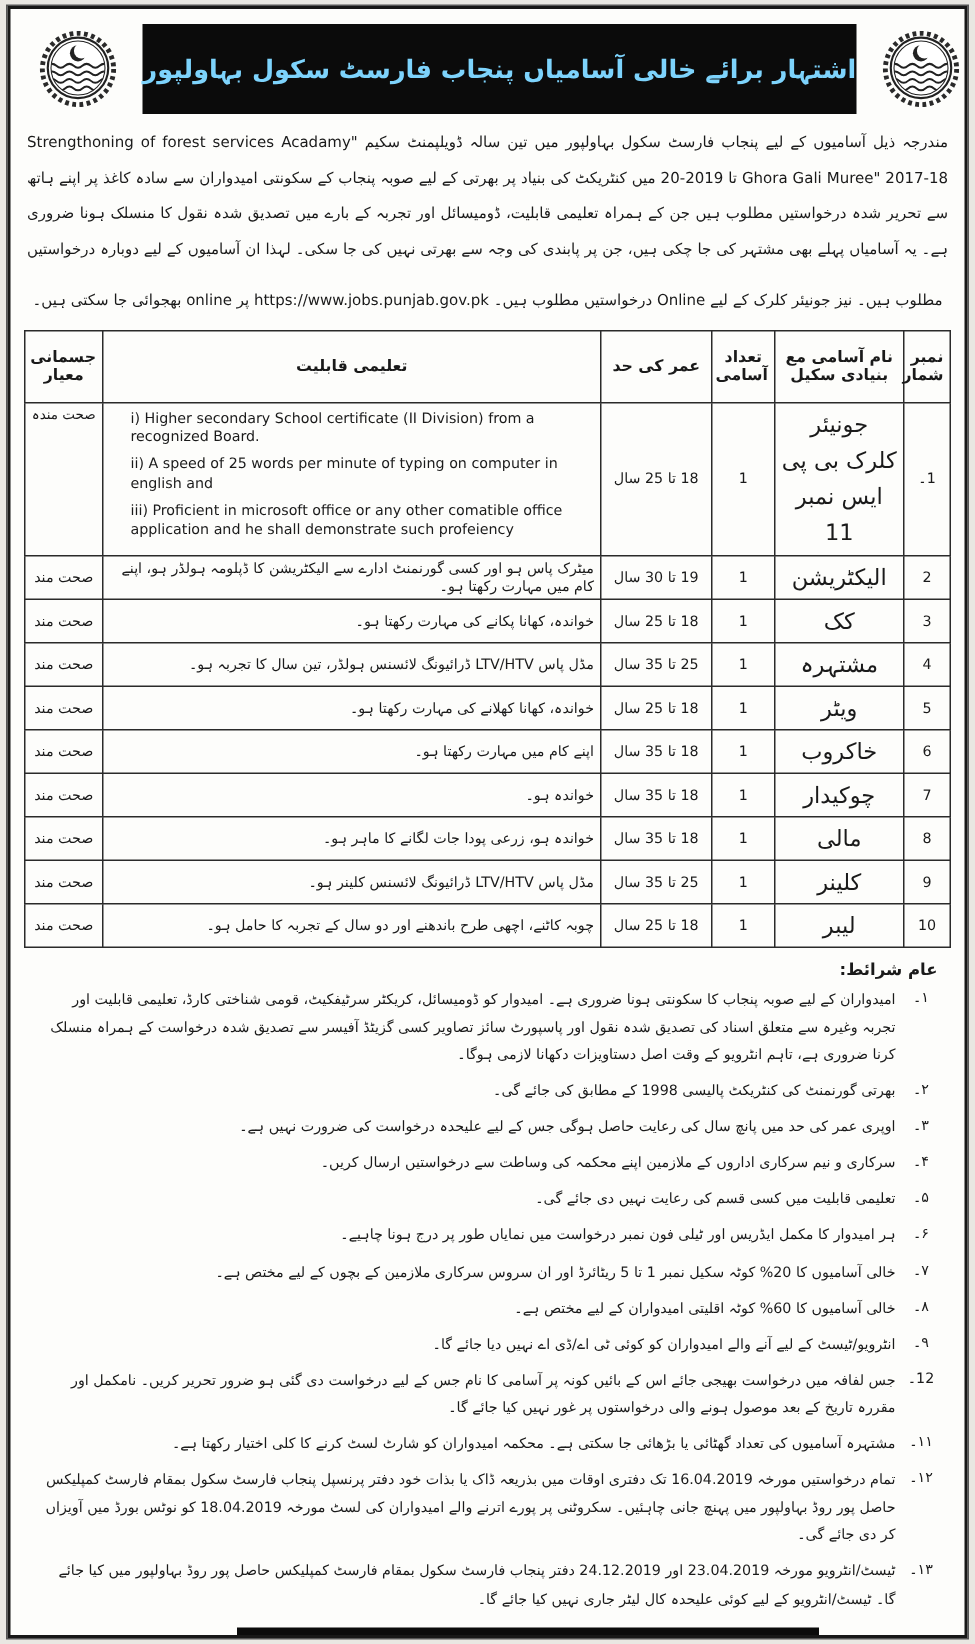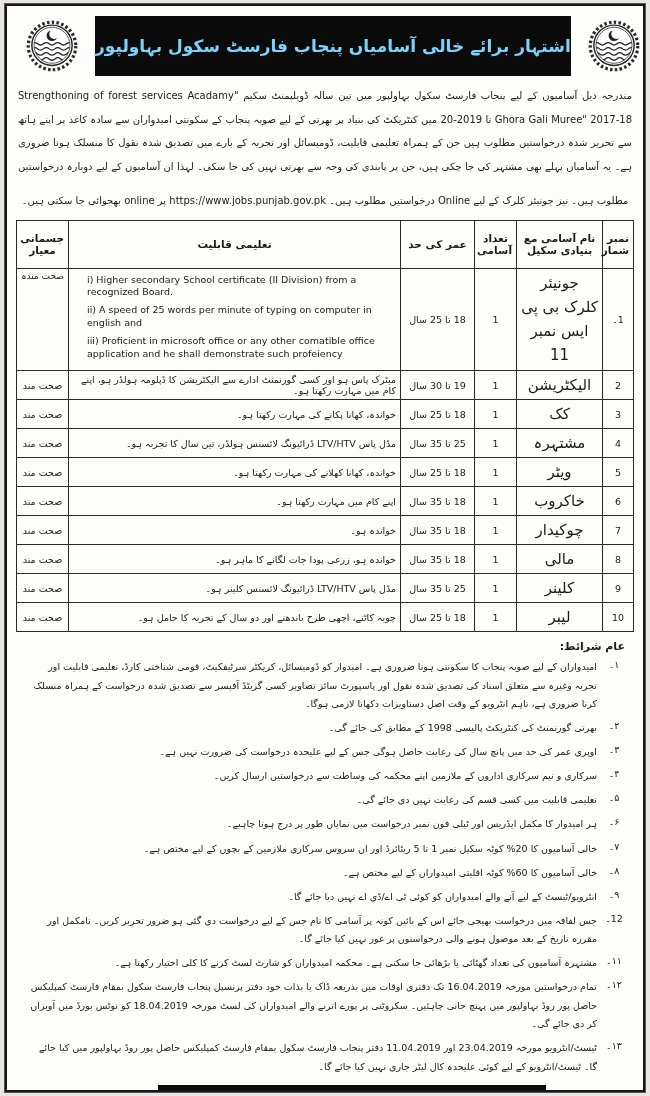--- a/index.html
+++ b/index.html
@@ -266,21 +266,21 @@
     <div class="cond-item">
       <div class="cond-num">۱۱۔</div>
       <div class="cond-text">مشتہرہ آسامیوں کی تعداد گھٹائی یا بڑھائی جا سکتی ہے۔ محکمہ امیدواران کو شارٹ لسٹ کرنے کا کلی اختیار رکھتا ہے۔</div>
     </div>
     <div class="cond-item">
       <div class="cond-num">۱۲۔</div>
       <div class="cond-text">تمام درخواستیں مورخہ 16.04.2019 تک دفتری اوقات میں بذریعہ ڈاک یا بذات خود دفتر پرنسپل پنجاب فارسٹ سکول بمقام فارسٹ کمپلیکس حاصل پور روڈ بہاولپور میں پہنچ جانی چاہئیں۔ سکروٹنی پر پورے اترنے والے امیدواران کی لسٹ مورخہ 18.04.2019 کو نوٹس بورڈ میں آویزاں کر دی جائے گی۔</div>
     </div>
     <div class="cond-item">
       <div class="cond-num">۱۳۔</div>
-      <div class="cond-text">ٹیسٹ/انٹرویو مورخہ 23.04.2019 اور 11.04.2019 دفتر پنجاب فارسٹ سکول بمقام فارسٹ کمپلیکس حاصل پور روڈ بہاولپور میں کیا جائے گا۔ ٹیسٹ/انٹرویو کے لیے کوئی علیحدہ کال لیٹر جاری نہیں کیا جائے گا۔</div>
+      <div class="cond-text">ٹیسٹ/انٹرویو مورخہ 23.04.2019 اور 24.12.2019 دفتر پنجاب فارسٹ سکول بمقام فارسٹ کمپلیکس حاصل پور روڈ بہاولپور میں کیا جائے گا۔ ٹیسٹ/انٹرویو کے لیے کوئی علیحدہ کال لیٹر جاری نہیں کیا جائے گا۔</div>
     </div>
   </div>
 
   <div class="footer">
     <div class="footer-box">
       <div class="footer-line2">پرنسپل پنجاب فارسٹ سکول بہاولپور (رابطہ نمبر 0629250029)</div>
     </div>
 
   </div>
 

